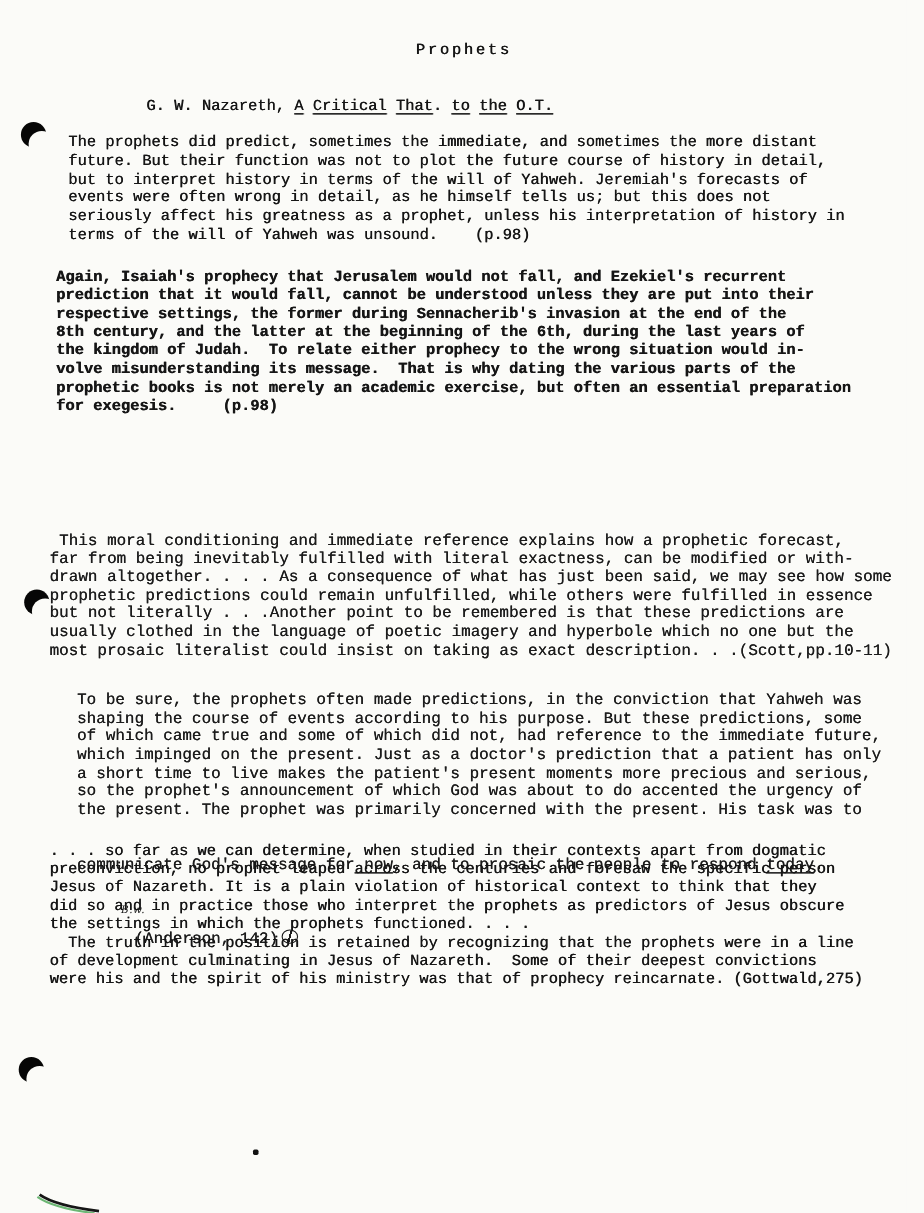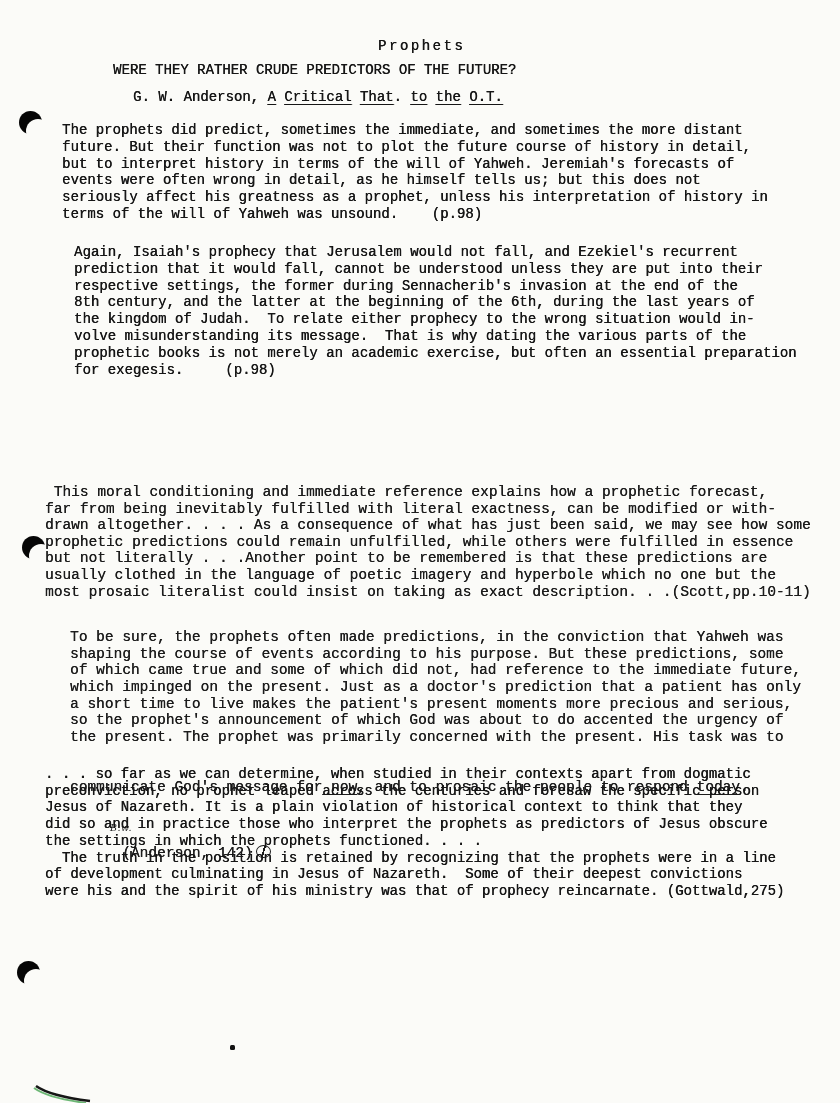--- a/index.html
+++ b/index.html
@@ -16,21 +16,21 @@
   }
   .font2 {
     font-family:"Liberation Mono", monospace;
     font-size:14.5px; line-height:16.6px;
     color:#1c1c1c; text-shadow:0.2px 0 0 currentColor;
   }
   .title    { left:378px; top:38px;  letter-spacing:2.5px; }
   .subtitle { left:113px; top:62px; }
   .byline   { left:133px; top:89px; }
   .p1 { left:62px; top:122px; }
-  .p2 { left:74px; top:244px; }
+  .p2 { left:51px; top:244px;font-weight:bold; }
   .p3 { left:45px; top:464px;margin-top:20px; }
   .p4 { left:45px; top:596px;margin-left:25px; }
   .p5 { left:45px; top:766px; font-size:14px; line-height:16.7px; }
   .u  { text-decoration:underline; text-underline-offset:3px; text-decoration-thickness:1.2px; }
   .cite-line { position:relative; }
   .initials {
     position:absolute; left:40px; top:-8px;
     font-family:"DejaVu Serif", serif; font-style:italic;
     font-size:9.5px; letter-spacing:0.5px; text-shadow:none; color:#222;
   }
@@ -60,22 +60,21 @@
 </head>
 <body>
 
 <div class="page">
 
   <div class="crescent c1"></div>
   <div class="crescent c2"></div>
   <div class="crescent c3"></div>
 
   <div class="txt font1 title">Prophets</div>
-  <div class="txt font1 subtitle">WERE THEY RATHER CRUDE PREDICTORS OF THE FUTURE?</div>
-  <div class="txt font1 byline"><span>G. W. Anderson, </span><span class="u">A</span><span> </span><span class="u">Critical</span><span> </span><span class="u">That</span><span>. </span><span class="u">to</span><span> </span><span class="u">the</span><span> </span><span class="u">O.T.</span></div>
+  <div class="txt font1 byline"><span>G. W. Nazareth, </span><span class="u">A</span><span> </span><span class="u">Critical</span><span> </span><span class="u">That</span><span>. </span><span class="u">to</span><span> </span><span class="u">the</span><span> </span><span class="u">O.T.</span></div>
 
   <div class="txt font1 p1">The prophets did predict, sometimes the immediate, and sometimes the more distant
 future. But their function was not to plot the future course of history in detail,
 but to interpret history in terms of the will of Yahweh. Jeremiah's forecasts of
 events were often wrong in detail, as he himself tells us; but this does not
 seriously affect his greatness as a prophet, unless his interpretation of history in
 terms of the will of Yahweh was unsound.    (p.98)</div>
 
   <div class="txt font1 p2">Again, Isaiah's prophecy that Jerusalem would not fall, and Ezekiel's recurrent
 prediction that it would fall, cannot be understood unless they are put into their

